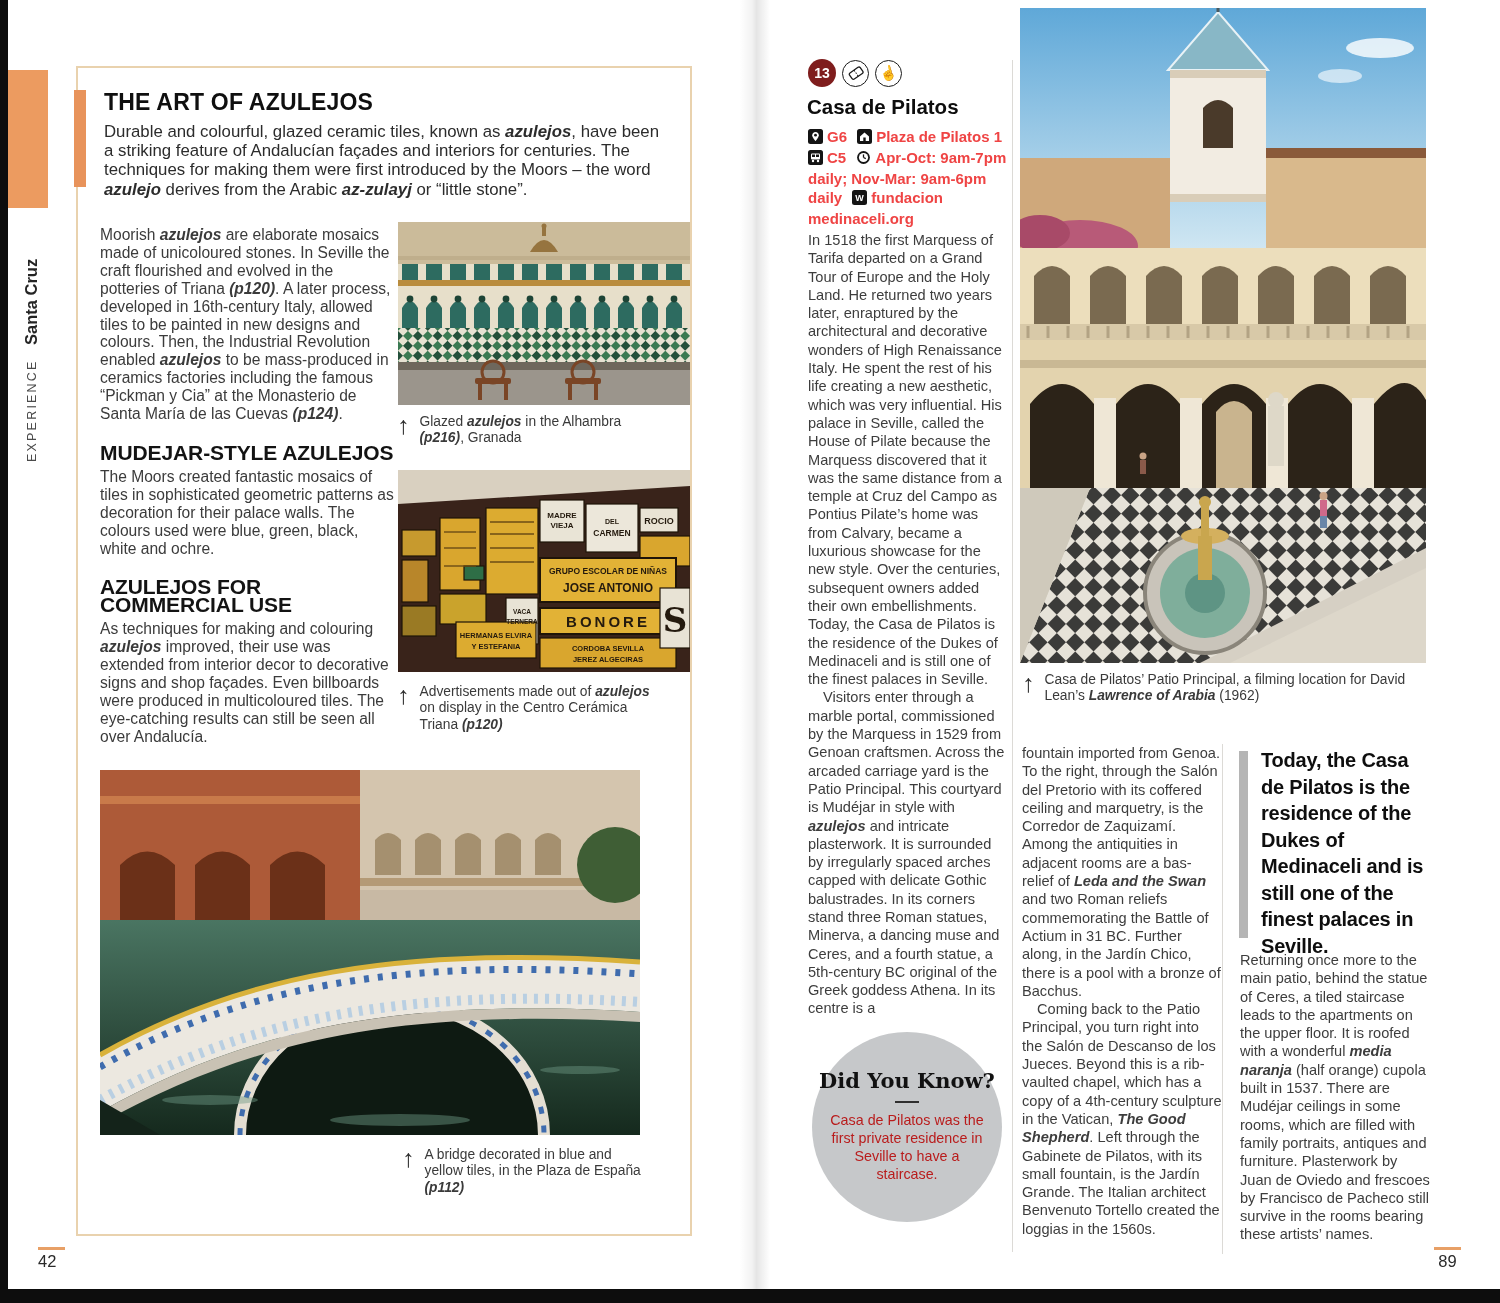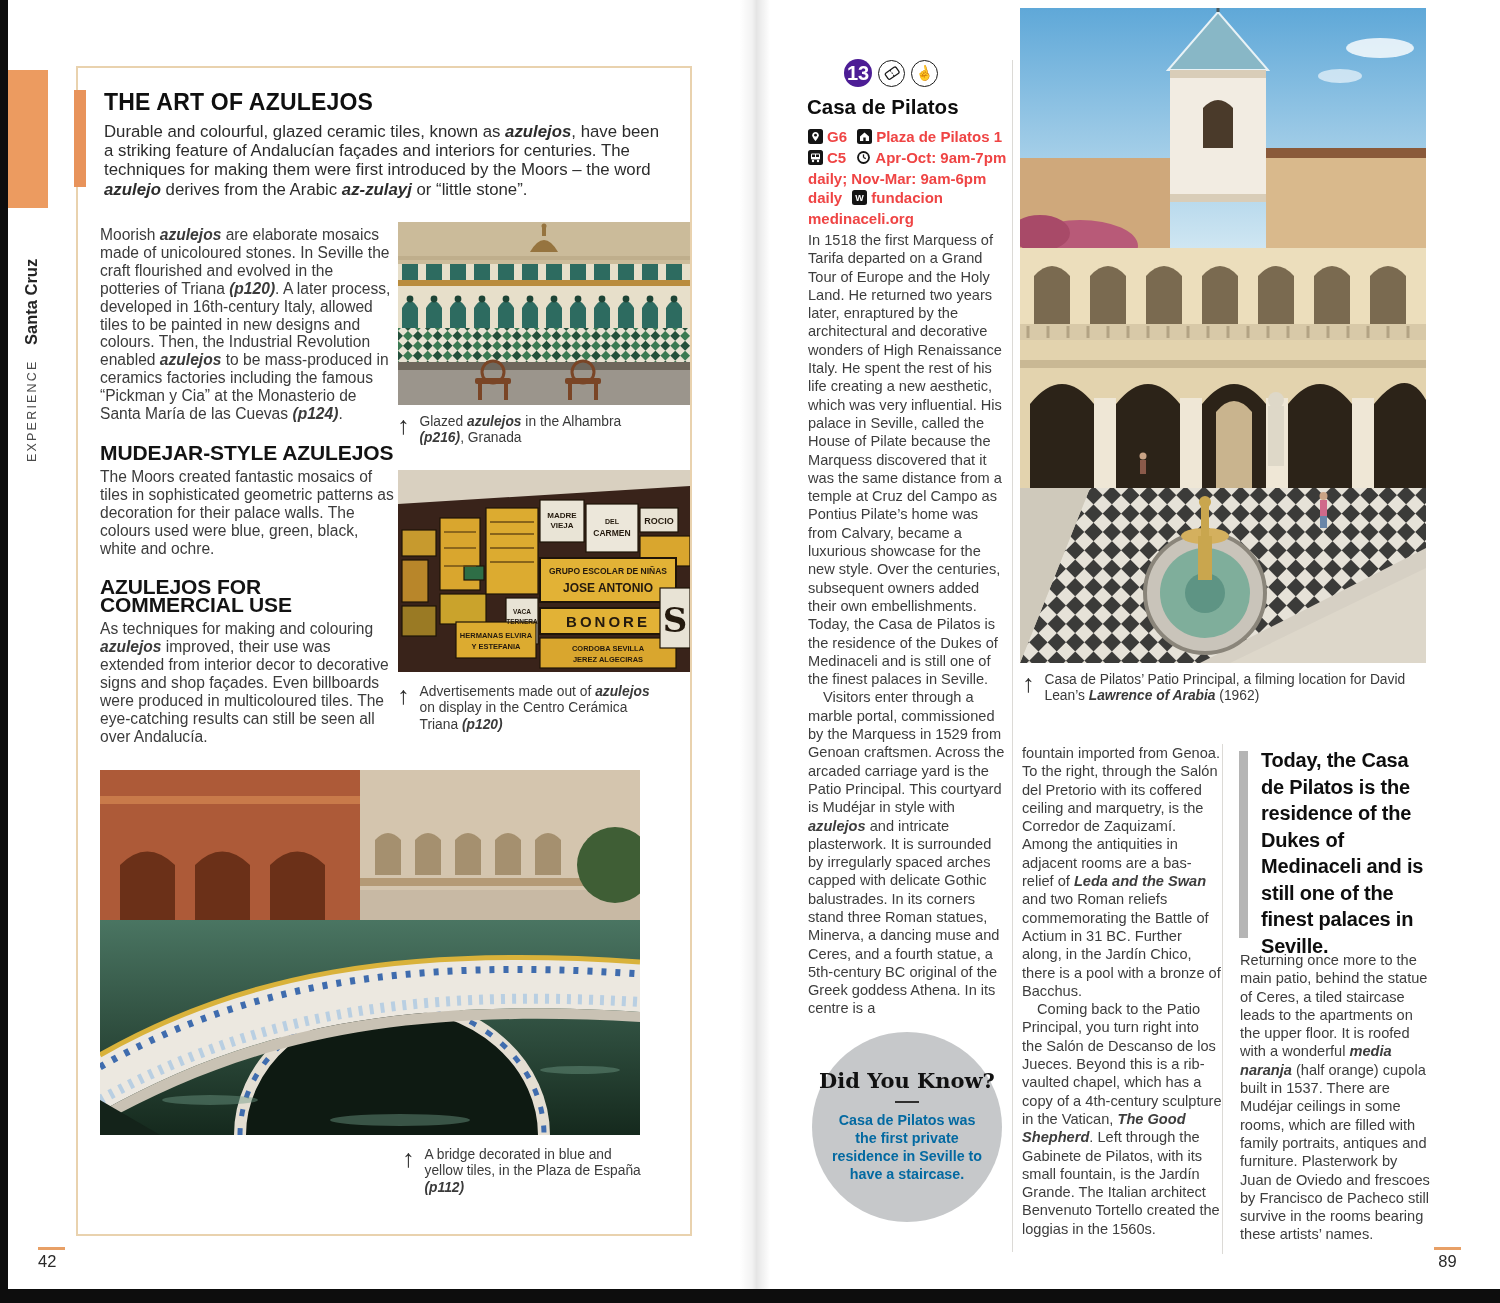--- a/index.html
+++ b/index.html
@@ -32,40 +32,40 @@
   .photo{overflow:hidden;}
   .img1{left:398px;top:222px;width:292px;height:183px;}
   .img2{left:398px;top:470px;width:292px;height:202px;}
   .img3{left:100px;top:770px;width:540px;height:365px;}
   .img4{left:1020px;top:8px;width:406px;height:655px;}
   
   .pgline{width:27px;height:3px;background:#E8A066;}
   .pgnum{font-size:16.5px;color:#2a2a2a;}
   
   .badges{left:808px;top:59px;display:flex;gap:6px;align-items:center;}
-  .num-badge{width:28px;height:28px;border-radius:50%;background:#4c1d95;color:#fff;font-size:20px;font-weight:700;display:flex;align-items:center;justify-content:center;margin-left:36px;}
+  .num-badge{width:28px;height:28px;border-radius:50%;background:#7f1d1d;color:#fff;font-size:14px;font-weight:700;display:flex;align-items:center;justify-content:center;}
   .circ-icon{width:27px;height:27px;border-radius:50%;border:1.7px solid #1a1a1a;display:flex;align-items:center;justify-content:center;box-sizing:border-box;}
   .hand-glyph{font-size:14px;color:#1a1a1a;transform:rotate(-15deg);}
   .listing-title{left:807px;top:95px;font-size:20.5px;font-weight:800;color:#0d0d0d;}
   .info{left:808px;top:127px;width:204px;font-size:15px;line-height:19px;font-weight:700;color:#ef4444;}
   .iicon{display:inline-block;vertical-align:-2px;margin-right:4px;}
   .bodytext{font-size:14.6px;line-height:18.3px;color:#3d3d3d;}
   .bodytext p{margin:0;}
   .bodytext .indent{text-indent:15px;}
   .col1{left:808px;top:231px;width:201px;}
   .col2{left:1022px;top:744px;width:201px;}
   .col3{left:1240px;top:951px;width:193px;}
   .ruleA{left:1012px;top:60px;width:1px;height:1192px;background:#dcdad6;}
   .ruleB{left:1222px;top:744px;width:1px;height:510px;background:#dcdad6;}
   .quote-bar{left:1239px;top:751px;width:9px;height:187px;background:#b5b5b5;}
   .pull-quote{left:1261px;top:747px;width:167px;font-size:20px;line-height:26.5px;font-weight:800;color:#0e0e0e;letter-spacing:-0.2px;}
   .dyk{left:812px;top:1032px;width:190px;height:190px;border-radius:50%;background:#c6c8ca;text-align:center;box-sizing:border-box;padding-top:36px;}
   .dyk-title{font-family:"DejaVu Serif",serif;font-size:21px;font-weight:700;color:#111;}
   .dyk-rule{width:24px;height:0;border-top:2px solid #2f2f2f;margin:8px auto 8px auto;}
-  .dyk-text{width:160px;margin:4px auto;font-size:14.3px;line-height:18px;font-weight:700;color:#0369a1;}
+  .dyk-text{width:160px;margin:4px auto;font-size:14.3px;line-height:18px;font-weight:400;color:#b91c1c;}
   i{font-style:italic;font-weight:bold;}
 </style>
 </head>
 <body>
 
 <div class="abs edge-left"></div>
 <div class="abs edge-bottom"></div>
 <div class="abs gutter"></div>
 
 <div class="abs frame"></div>

